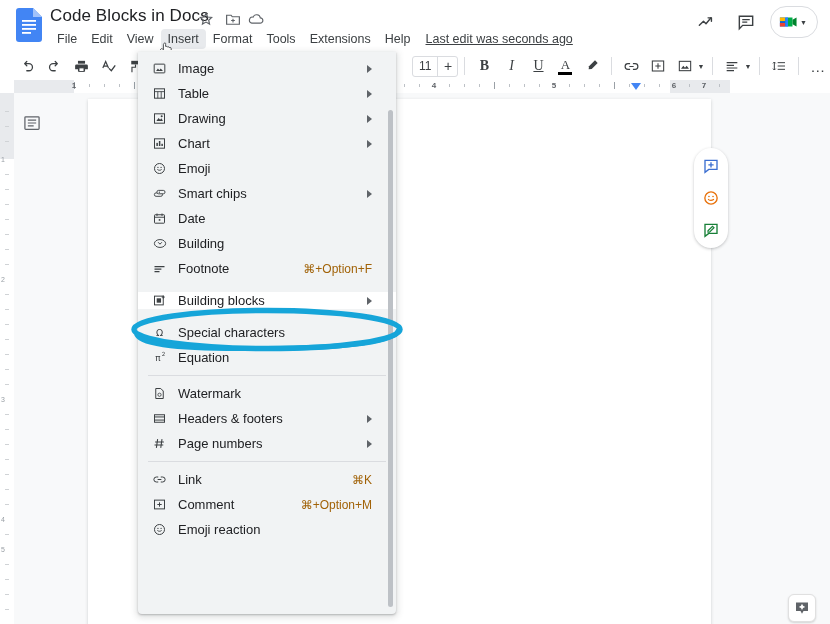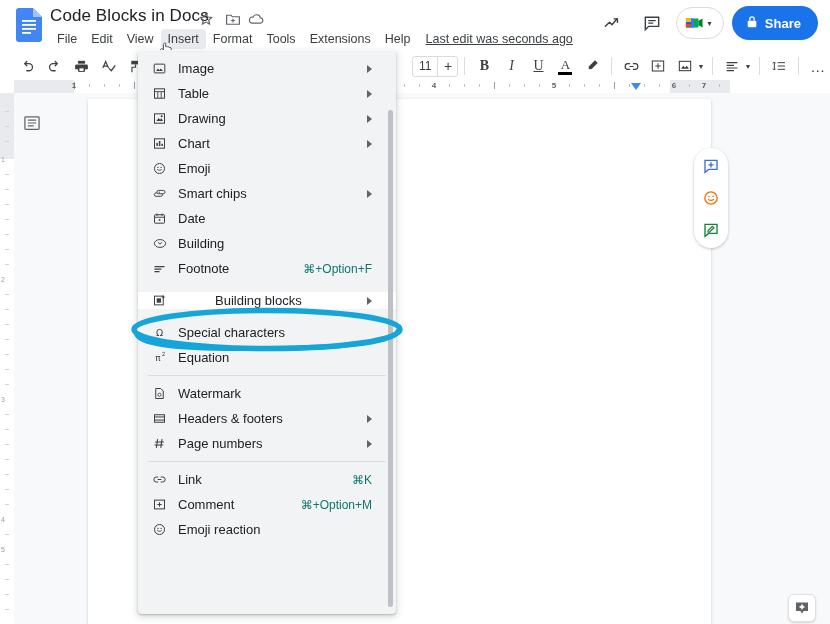--- a/index.html
+++ b/index.html
@@ -144,21 +144,21 @@
   .mi {
     position: relative; height: 25px; display: flex; align-items: center;
     padding-left: 14px; cursor: pointer; font-size: 13px; color: #202124;
   }
   .mi-icon {
     width: 20px; display: flex; align-items: center; justify-content: flex-start;
     color: #3c4043; flex: none;
   }
   .mi-label { margin-left: 6px; white-space: nowrap; }
   .mi-accel {
-    position: absolute; right: 24px; font-size: 12px; color: #0f766e; white-space: nowrap;
+    position: absolute; right: 24px; font-size: 12px; color: #a16207; white-space: nowrap;
   }
   .mi-arrow {
     position: absolute; right: 24px; width: 0; height: 0;
     border-top: 4px solid transparent; border-bottom: 4px solid transparent;
     border-left: 5px solid #5f6368;
   }
   .mi-divider { height: 1px; background: #dadce0; margin: 5px 10px; }
   .mi.highlight { background: #ffffff; }
   .menu-scrollbar {
     position: absolute; right: 3px; top: 58px; width: 5px; height: 497px;
@@ -239,29 +239,20 @@
     <div class="meet-btn">
       <svg width="22" height="18" viewBox="0 0 24 20">
         <path d="M3 5h9v10H3z" fill="#0066da"></path>
         <path d="M12 5h5v10h-5z" fill="#00ac47"></path>
         <path d="M17 7.5l4.5-2.5v10L17 12.5z" fill="#00832d"></path>
         <path d="M3 5h6v4H3z" fill="#ffba00"></path>
         <path d="M3 11h6v4H3z" fill="#ea4335"></path>
         <path d="M9 5h3v10H9z" fill="#2684fc"></path>
       </svg>
       <span class="tb-caret">▼</span>
-    </div>
-    <div class="share-btn">
-      <span>
-        <svg width="12" height="14" viewBox="0 0 14 16">
-          <rect x="2" y="6.5" width="10" height="7.5" rx="1" fill="#fff"></rect>
-          <path d="M4.5 6.5V4.5a2.5 2.5 0 0 1 5 0v2" fill="none" stroke="#fff" stroke-width="1.5"></path>
-        </svg>
-      </span>
-      <span>Share</span>
     </div>
   </div>
 </div>
 
 <div class="toolbar">
   <div class="tb-btn">
     <svg width="17" height="17" viewBox="0 0 24 24">
           <path fill="none" stroke="#3c4043" stroke-width="1.8" stroke-linecap="round" d="M8 8H14a5 5 0 0 1 0 10h-3M8 8l3-3M8 8l3 3"></path>
         </svg>
   </div>
@@ -587,21 +578,21 @@
       <svg width="15" height="15" viewBox="0 0 24 24">
             <path stroke="#3c4043" stroke-width="1.7" d="M4 9h16M4 13h11M4 17h8"></path>
           </svg>
     </span>
     <span class="mi-label">Footnote</span>
     <span class="mi-accel">⌘+Option+F</span>
   </div>
 
   <div style="height:11px;"></div>
 
-  <div class="mi highlight" style="height:17px;gap:37px;">
+  <div class="mi highlight" style="height:17px;">
     <span class="mi-icon">
       <svg width="15" height="15" viewBox="0 0 24 24">
         <rect x="4" y="5" width="14" height="14" fill="none" stroke="#3c4043" stroke-width="1.6"></rect>
         <rect x="7.5" y="8.5" width="7" height="7" fill="#3c4043"></rect>
         <path stroke="#3c4043" stroke-width="1.5" d="M18 4v5M15.5 6.5h5"></path>
       </svg>
     </span>
     <span class="mi-label">Building blocks</span>
     <span class="mi-arrow"></span>
   </div>

